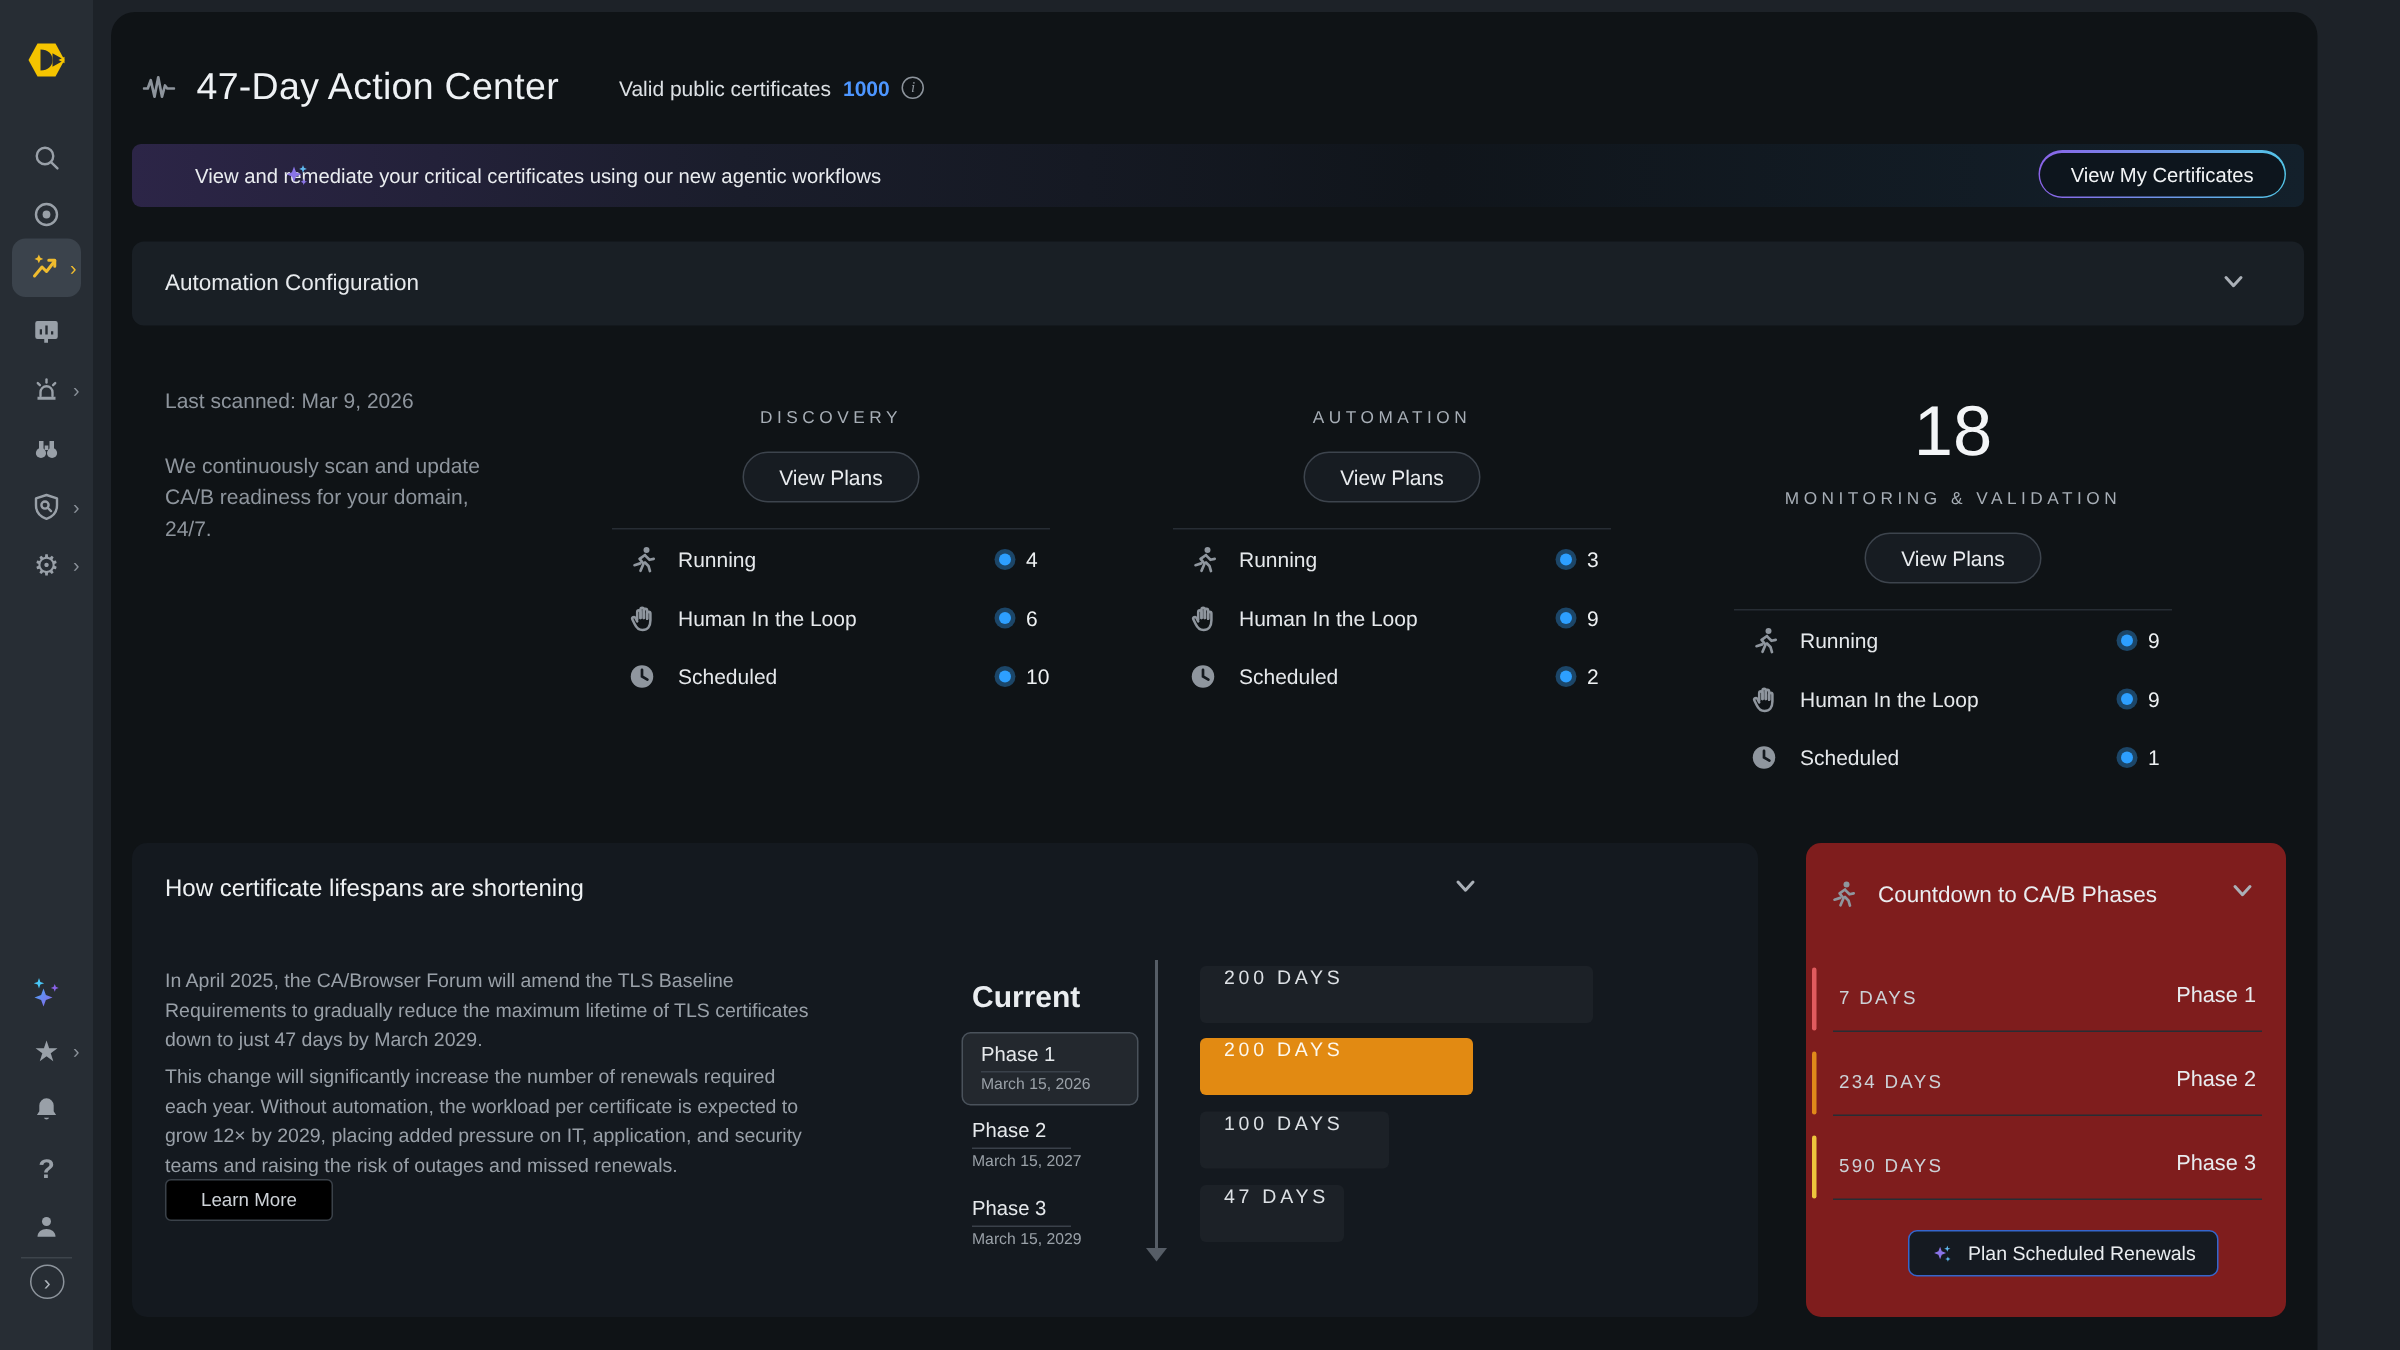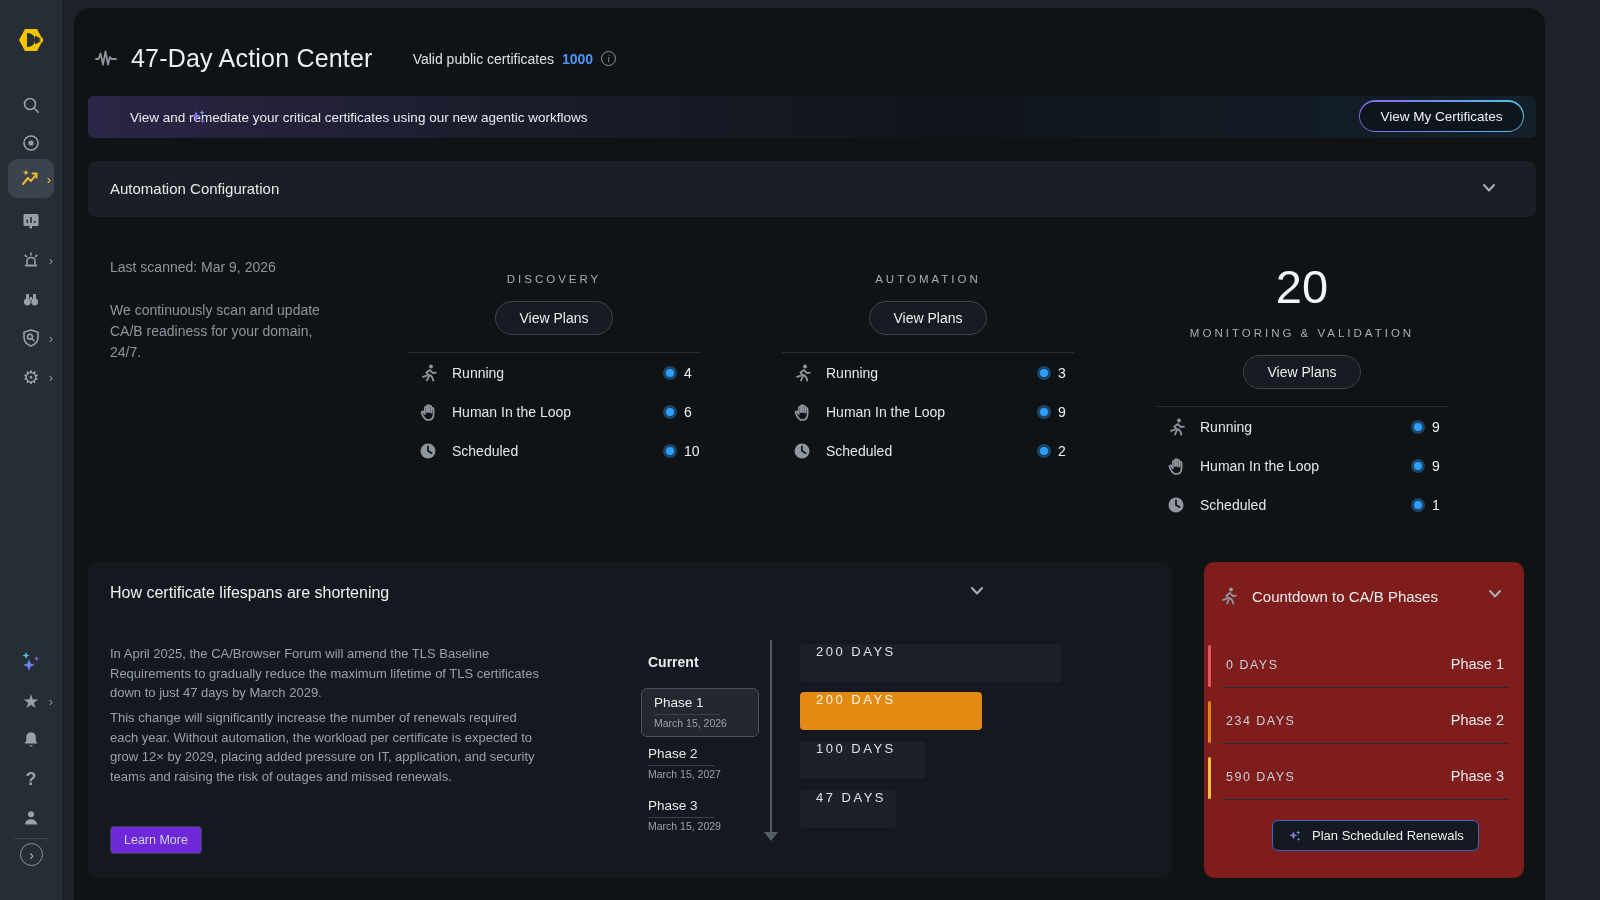--- a/index.html
+++ b/index.html
@@ -58,23 +58,23 @@
   .sr-label { margin-left:14px; font-size:14px; color:#e5e8eb; }
   .sr-right { margin-left:auto; display:flex; align-items:center; gap:7px; }
   .dot { width:14px; height:14px; border-radius:50%; background:#1c4668; position:relative; }
   .dot::after { content:""; position:absolute; left:3px; top:3px; width:8px; height:8px; border-radius:50%; background:#2d9fff; }
   .sr-count { font-size:14px; color:#eef1f3; min-width:16px; }
 
   
   .life-card { position:absolute; left:88px; top:562px; width:1084px; height:316px; background:#14191f; border-radius:10px; }
   .life-title { position:absolute; left:22px; top:22px; font-size:16px; font-weight:500; color:#eef1f3; }
   .life-para { position:absolute; font-size:13px; line-height:19.5px; color:#99a0a8; width:432px; left:22px; }
-  .learn-more { position:absolute; left:22px; top:224px; padding:6px 13px; font-size:12.5px; color:#ced3d8; background:#6d28d9; border:1px solid #3b424a; border-radius:4px; cursor:pointer;margin-top:40px; }
-
-  .tl-current { position:absolute; left:560px; top:92px; font-size:14px; font-weight:700; color:#eaedf0; }
+  .learn-more { position:absolute; left:22px; top:224px; padding:6px 23px; font-size:12.5px; color:#ced3d8; background:#000000; border:1px solid #3b424a; border-radius:4px; cursor:pointer; }
+
+  .tl-current { position:absolute; left:560px; top:92px; font-size:20px; font-weight:700; color:#eaedf0; }
   .phase-box { position:absolute; left:553px; top:126px; width:118px; height:49px; background:#23282e; border:1px solid #4a525b; border-radius:6px; padding:6px 12px; cursor:pointer; }
   .phase-plain { position:absolute; left:560px; width:100px; cursor:pointer; }
   .ph-name { font-size:13.5px; color:#e6e9ec; padding-bottom:4px; border-bottom:1px solid #3a414a; display:block; width:66px; }
   .ph-date { font-size:10.5px; color:#9aa1a8; display:block; margin-top:2px; }
 
   .tl-line { position:absolute; left:682px; top:78px; width:2px; height:192px; background:#565d66; }
   .tl-arrow { position:absolute; left:676px; top:270px; width:0; height:0; border-left:7px solid transparent; border-right:7px solid transparent; border-top:9px solid #565d66; }
 
   .bar { position:absolute; left:712px; height:38px; border-radius:4px; background:#1c2127; display:flex; align-items:flex-start; }
   .bar span { margin-left:16px; font-size:13px; letter-spacing:2.5px; color:#dde1e5; }
@@ -336,21 +336,21 @@
         </svg>
       <span class="sr-label">Scheduled</span>
       <span class="sr-right">
           <span class="dot"></span>
           <span class="sr-count">2</span>
         </span>
     </div>
   </div>
 
   <div class="stat-col" style="left:1156px">
-    <div class="stat-value">20</div>
+    <div class="stat-value">18</div>
     <div class="stat-label">MONITORING &amp; VALIDATION</div>
     <span class="view-plans">View Plans</span>
     <div class="stat-divider"></div>
     <div class="stat-row">
       <svg class="sr-icon" viewBox="0 0 20 20">
           <circle cx="13" cy="3.6" r="2" fill="#8f969e"></circle>
           <g fill="none" stroke="#8f969e" stroke-width="1.8" stroke-linecap="round" stroke-linejoin="round">
             <path d="M12 7l-3.6 2.6 2.6 3.2-2 4.7"></path>
             <path d="M12.4 7.6l2.6 2.6 2.8-.6"></path>
             <path d="M8.8 12.6l-3.8 1.2"></path>
@@ -445,21 +445,21 @@
           </g>
         </svg>
       <span class="cd-title">Countdown to CA/B Phases</span>
     </div>
     <svg class="panel-chev" style="right:22px; top:27px;" width="14" height="10" viewBox="0 0 14 10">
         <polyline class="chev-svg" points="2,2 7,7.5 12,2"></polyline>
       </svg>
 
     <div class="cd-row" style="top:83px">
       <span class="cd-accent" style="background: rgb(225, 91, 94);"></span>
-      <span class="cd-days">0 DAYS</span>
+      <span class="cd-days">7 DAYS</span>
       <span class="cd-phase">Phase 1</span>
       <span class="cd-div"></span>
     </div>
     <div class="cd-row" style="top:139px">
       <span class="cd-accent" style="background: rgb(224, 137, 26);"></span>
       <span class="cd-days">234 DAYS</span>
       <span class="cd-phase">Phase 2</span>
       <span class="cd-div"></span>
     </div>
     <div class="cd-row" style="top:195px">

